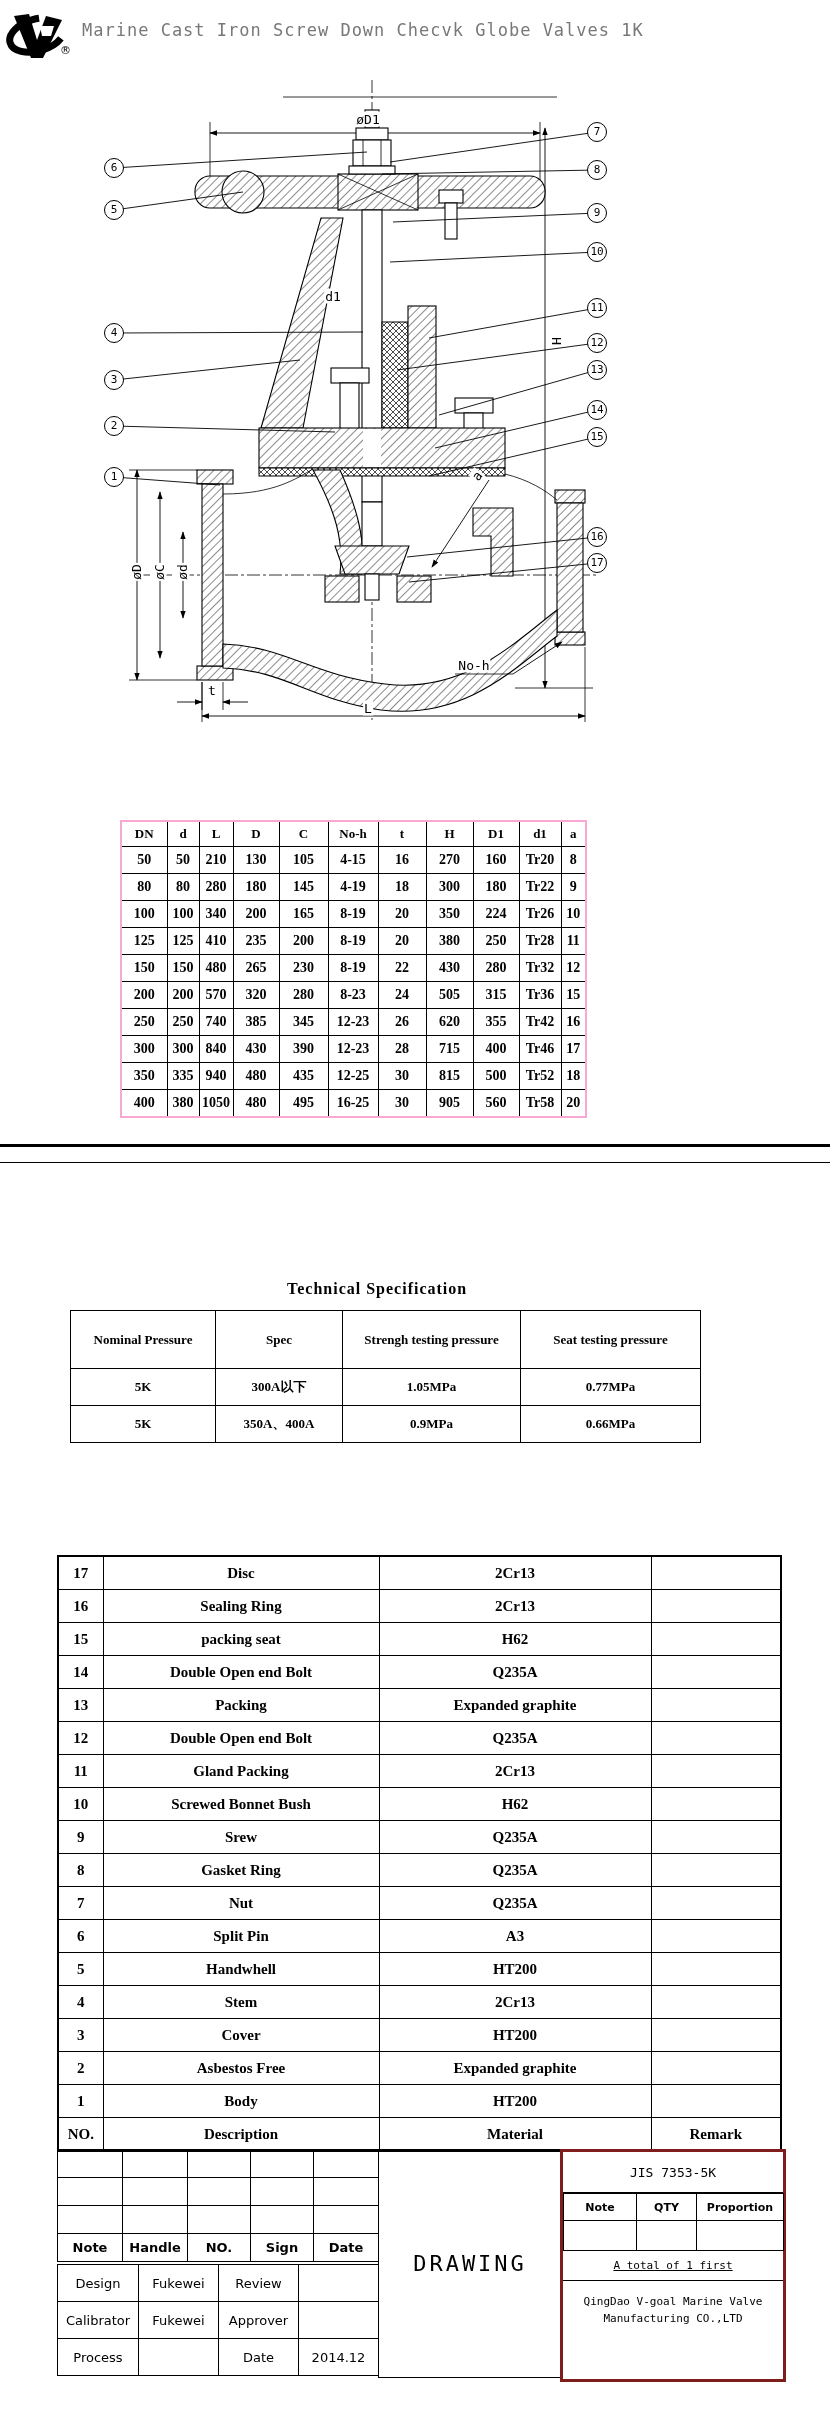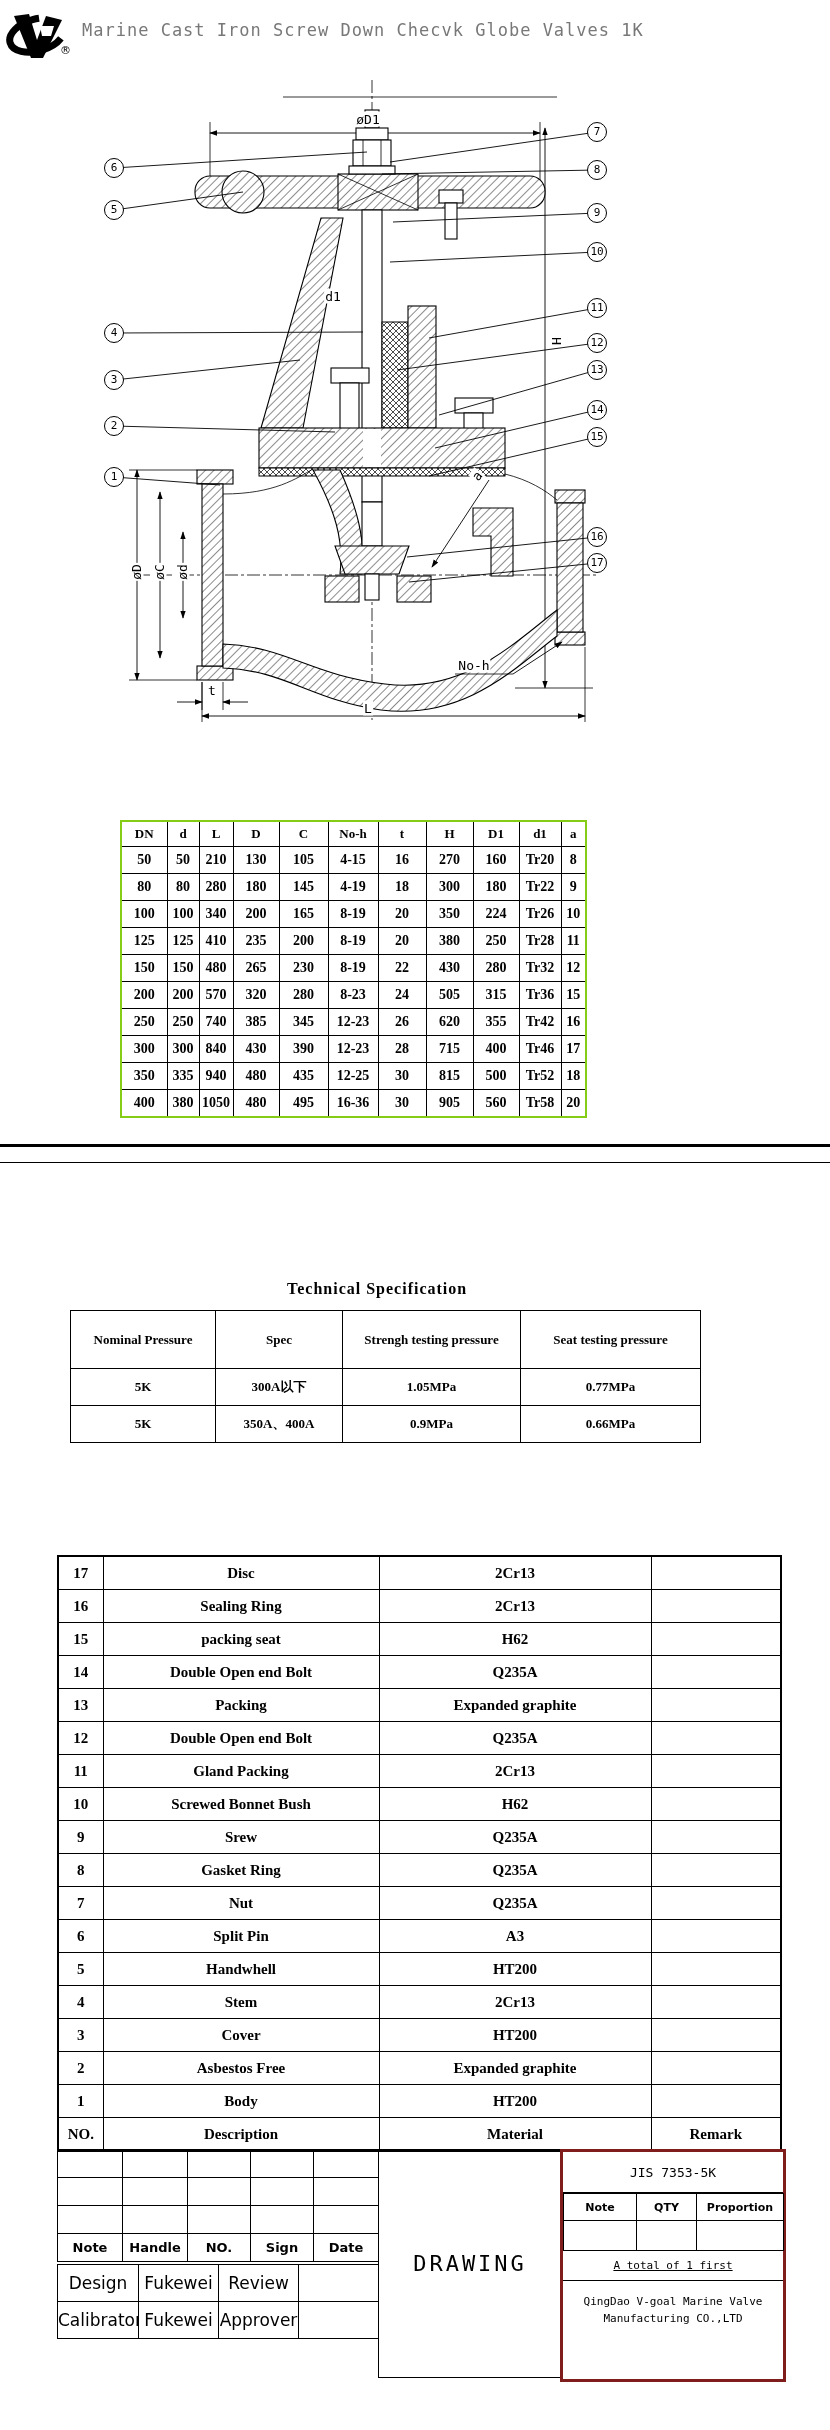--- a/index.html
+++ b/index.html
@@ -29,21 +29,21 @@
           padding:0 1px;transform:translate(-50%,-50%);white-space:nowrap;z-index:4;}
   .rot90{transform:translate(-50%,-50%) rotate(-90deg);}
   .rot52{transform:translate(-50%,-50%) rotate(-52deg);}
 
   
   table{border-collapse:collapse;table-layout:fixed;}
   td,th{border:1px solid #000;text-align:center;vertical-align:middle;padding:0;
         overflow:hidden;white-space:nowrap;}
 
   #dim-table{position:absolute;left:120px;top:820px;width:465px;
-             font:bold 14px "Liberation Serif",serif;border:2px solid #84cc16;}
+             font:bold 14px "Liberation Serif",serif;border:2px solid #f9a8d4;}
   #dim-table th{height:24px;font-size:13px;}
   #dim-table td{height:26px;}
 
   .rule1{position:absolute;left:0;top:1144px;width:830px;height:3px;background:#000;}
   .rule2{position:absolute;left:0;top:1162px;width:830px;height:1px;background:#000;}
 
   #spec-title{position:absolute;left:287px;top:1280px;font:bold 16px "Liberation Serif",serif;
               letter-spacing:1px;white-space:nowrap;}
   #spec-table{position:absolute;left:70px;top:1310px;width:630px;
               font:bold 13px "Liberation Serif",serif;border:1.5px solid #000;}
@@ -54,21 +54,21 @@
                font:bold 15px "Liberation Serif",serif;border:2px solid #000;}
   #parts-table td,#parts-table th{height:32px;}
   #parts-table th{font-size:15px;}
 
   
   .tb{font-family:"DejaVu Sans",sans-serif;font-size:13px;}
   #tb-left-grid5{position:absolute;left:57px;top:2149px;width:321px;}
   #tb-left-grid5 td,#tb-left-grid5 th{height:27px;font-weight:600;font-size:13px;}
   #tb-left-grid5 td.empty{height:27px;}
   #tb-left-grid4{position:absolute;left:57px;top:2264px;width:321px;}
-  #tb-left-grid4 td{height:36px;font-size:17px;}
+  #tb-left-grid4 td{height:36px;font-size:13px;}
   #tb-drawing-box{position:absolute;left:378px;top:2149px;width:182px;height:227px;
                   border:1px solid #000;display:flex;align-items:center;justify-content:center;}
   #tb-drawing-label{font:22px "DejaVu Sans Mono",monospace;letter-spacing:3px;}
   #tb-right{position:absolute;left:560px;top:2149px;width:220px;height:227px;border:3px solid #7f1d1d;}
   #tb-jis{height:40px;border-bottom:1px solid #000;display:flex;align-items:center;
           justify-content:center;font:13px "DejaVu Sans Mono",monospace;}
   #tb-right-hdr{width:220px;}
   #tb-right-hdr th{height:26px;font:bold 11px "DejaVu Sans",sans-serif;}
   #tb-right-hdr td{height:29px;}
   #tb-total{height:29px;border-bottom:1px solid #000;display:flex;align-items:center;
@@ -389,21 +389,21 @@
           <td>500</td>
           <td>Tr52</td>
           <td>18</td>
         </tr>
         <tr>
           <td>400</td>
           <td>380</td>
           <td>1050</td>
           <td>480</td>
           <td>495</td>
-          <td>16-36</td>
+          <td>16-25</td>
           <td>30</td>
           <td>905</td>
           <td>560</td>
           <td>Tr58</td>
           <td>20</td>
         </tr>
       </tbody>
   </table>
 
   <div class="rule1"></div>
@@ -615,20 +615,26 @@
           <td>Fukewei</td>
           <td>Review</td>
           <td></td>
         </tr>
         <tr>
           <td>Calibrator</td>
           <td>Fukewei</td>
           <td>Approver</td>
           <td></td>
         </tr>
+        <tr>
+          <td>Process</td>
+          <td></td>
+          <td>Date</td>
+          <td>2014.12</td>
+        </tr>
       </tbody>
   </table>
 
   <div id="tb-drawing-box">
     <span id="tb-drawing-label">DRAWING</span>
   </div>
 
   <div id="tb-right">
     <div id="tb-jis">JIS 7353-5K</div>
     <table id="tb-right-hdr" class="tb" style="border:none;">

